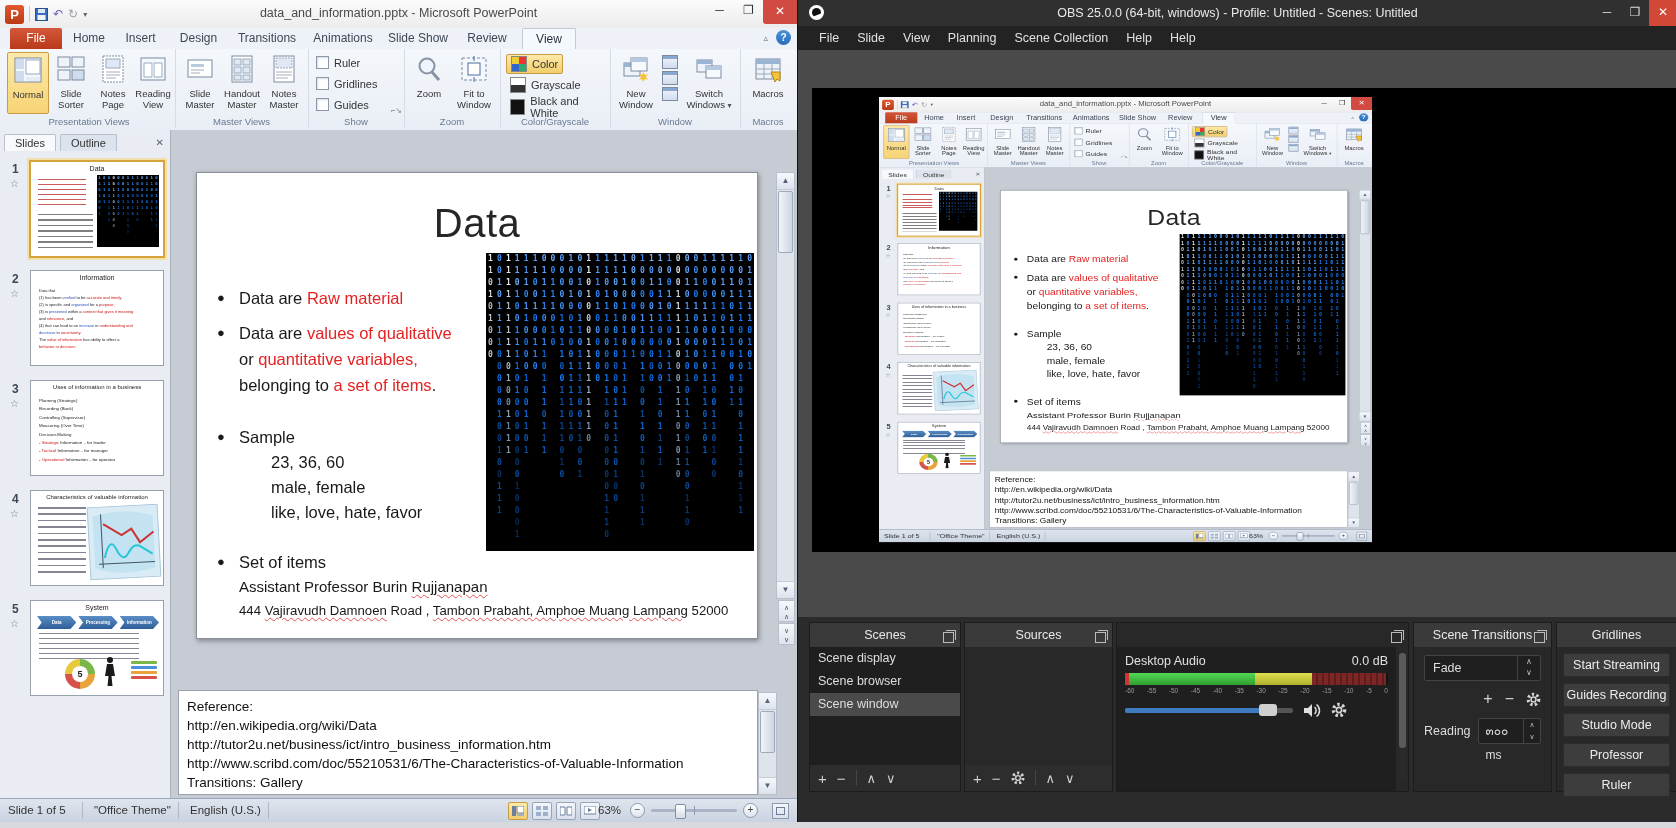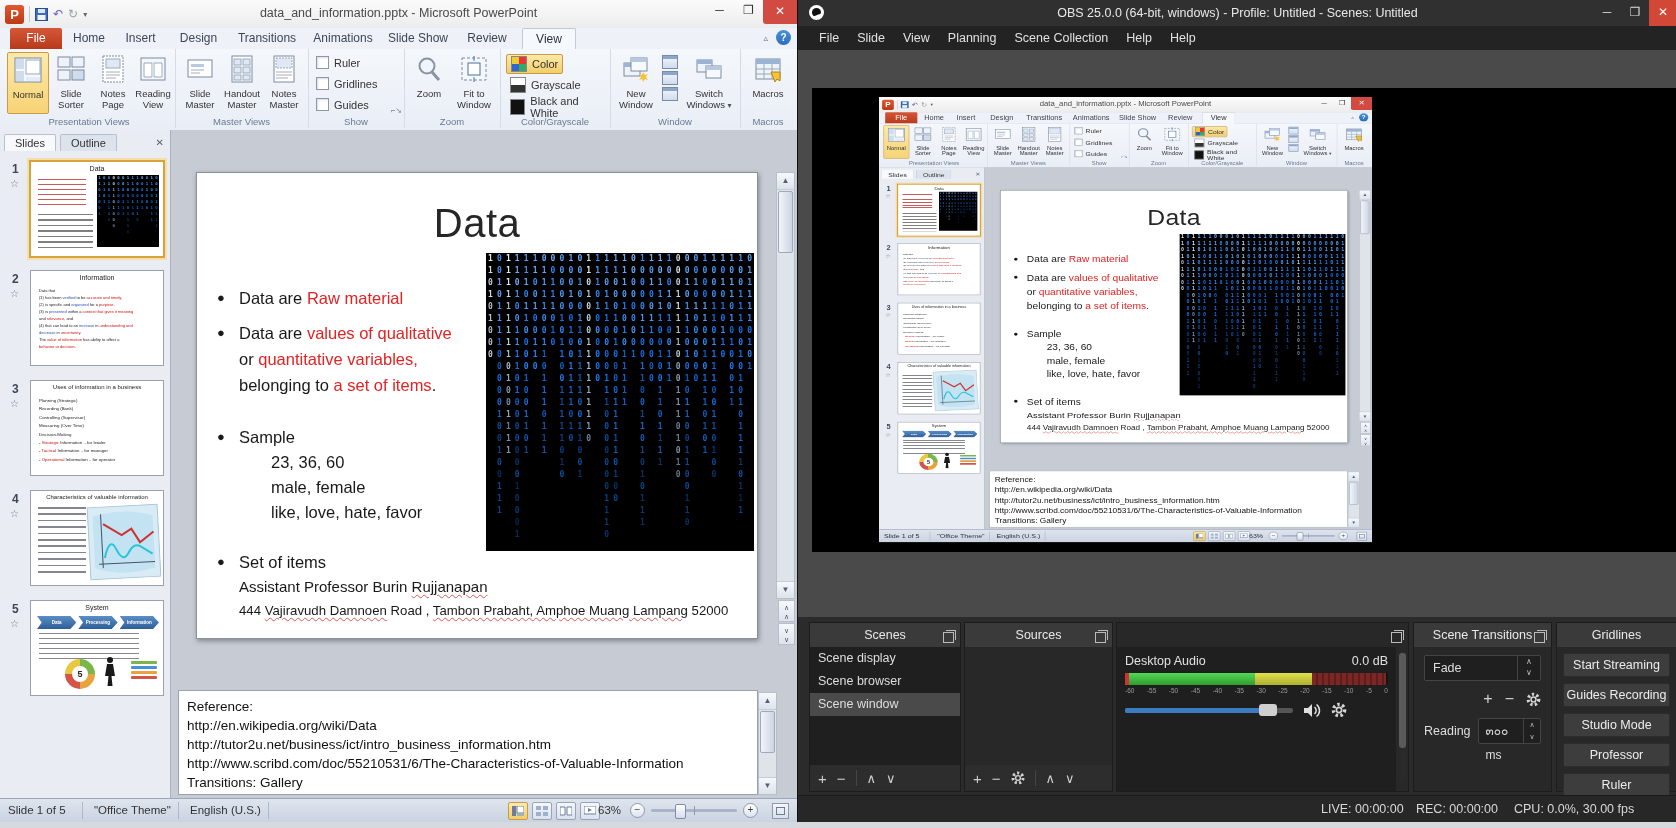--- a/index.html
+++ b/index.html
@@ -1266,21 +1266,16 @@
         <div class="ctl-body">
           <div class="ctl-btn">Start Streaming</div>
           <div class="ctl-btn">Guides Recording</div>
           <div class="ctl-btn">Studio Mode</div>
           <div class="ctl-btn">Professor</div>
           <div class="ctl-btn">Ruler</div>
         </div>
       </div>
     </div>
 
-    <div class="obs-status">
-      <span style="left:523px">LIVE: 00:00:00</span>
-      <span style="left:618px">REC: 00:00:00</span>
-      <span style="left:716px">CPU: 0.0%, 30.00 fps</span>
-    </div>
   </div>
 
   <div class="bottom-strip"></div>
 </div>
 
 </body></html>

